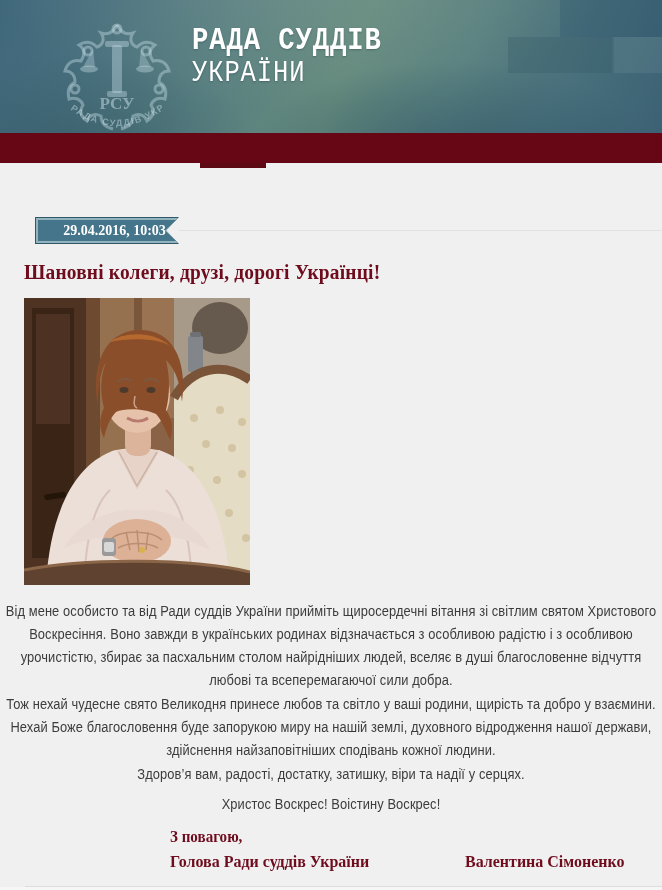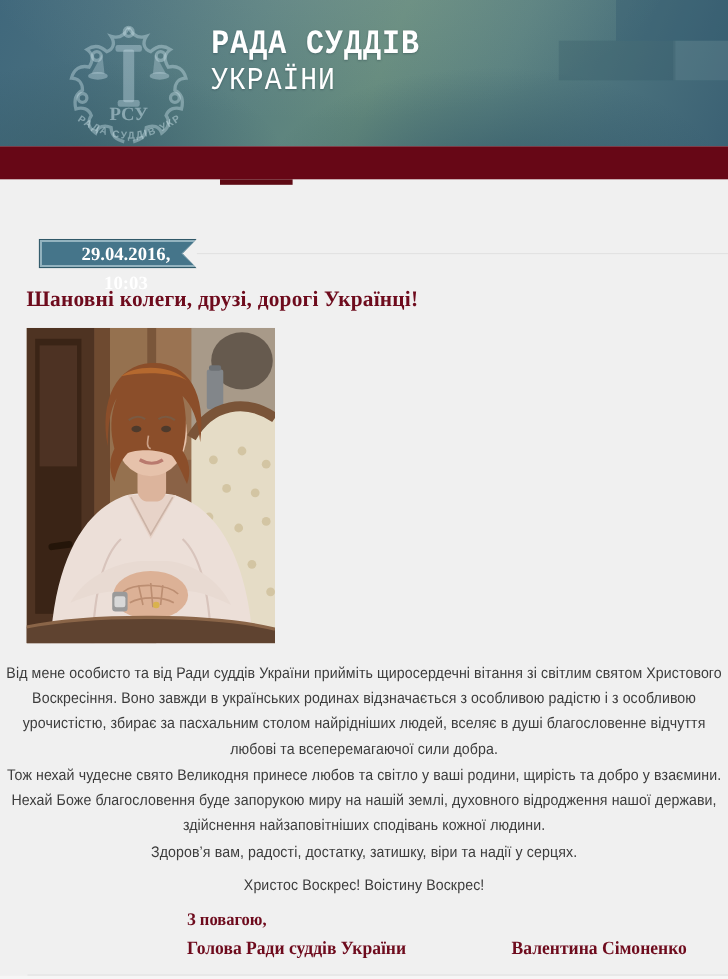--- a/index.html
+++ b/index.html
@@ -43,21 +43,21 @@
   
   .date-badge { position: absolute; left: 35px; top: 217px; width: 144px; height: 27px; }
   .date-badge .l1 { position: absolute; inset: 0; background: #2f5868;
     clip-path: polygon(0 0, 100% 0, calc(100% - 13px) 50%, 100% 100%, 0 100%); }
   .date-badge .l2 { position: absolute; inset: 1px; background: #93b3bf;
     clip-path: polygon(0 0, 100% 0, calc(100% - 12px) 50%, 100% 100%, 0 100%); }
   .date-badge .l3 { position: absolute; inset: 3px; background: #45758a;
     clip-path: polygon(0 0, 100% 0, calc(100% - 11px) 50%, 100% 100%, 0 100%); }
   .date-badge .date-text { position: absolute; inset: 0; z-index: 2;
     color: #ffffff; font-family: "Liberation Serif", serif; font-weight: bold;
-    font-size: 17px; line-height: 27px; text-align: center; padding-right: 10px; margin-left: 25px; }
+    font-size: 14px; line-height: 27px; text-align: center; padding-right: 10px; margin-left: 25px; }
   .date-divider { position: absolute; left: 179px; right: 0; top: 230px; height: 1px; background: #e2e2e2; }
 
   
   .article-title { position: absolute; left: 24px; top: 261px; margin: 0;
     font-family: "Liberation Serif", serif; font-weight: bold; font-size: 20px;
     color: #6e0b1d; letter-spacing: 0.2px; white-space: nowrap;
     transform: scaleX(0.97); transform-origin: 0 50%; }
 
   .article-photo { position: absolute; left: 24px; top: 298px; width: 226px; height: 287px;
     margin: 0; overflow: hidden; }

